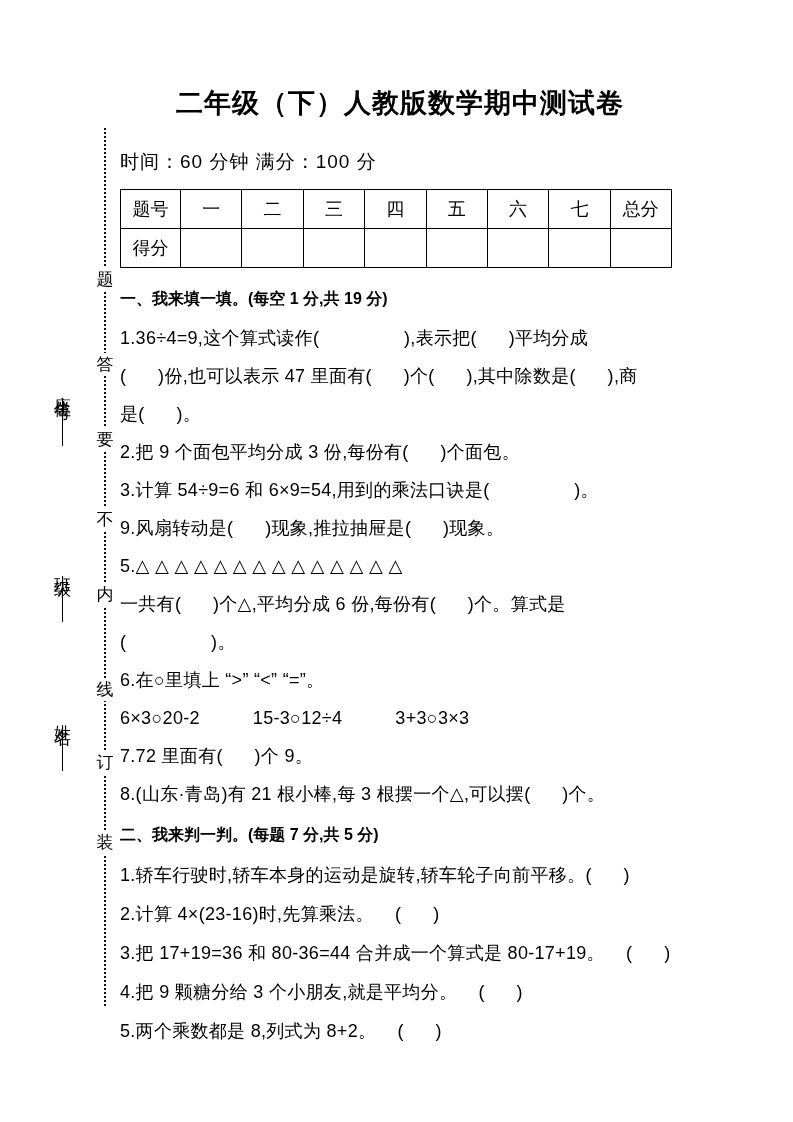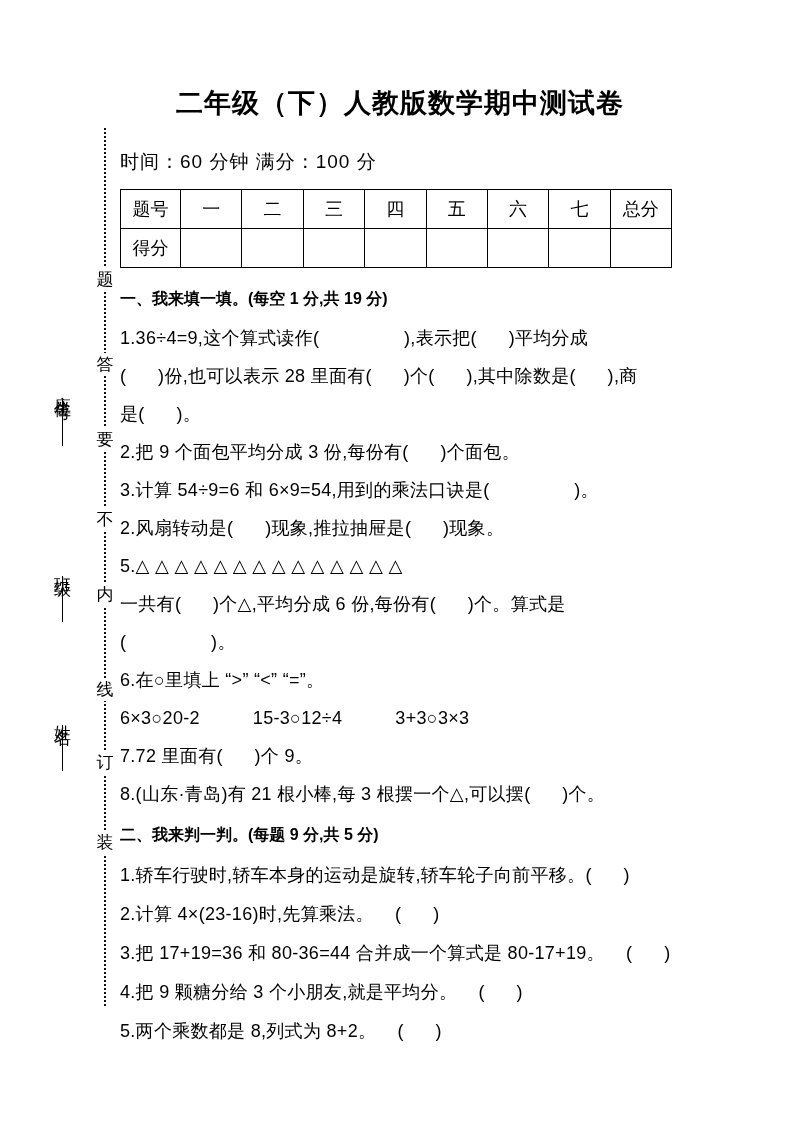--- a/index.html
+++ b/index.html
@@ -124,36 +124,36 @@
           <td></td>
           <td></td>
           <td></td>
         </tr>
       </tbody>
     </table>
 
     <div class="sec1">
       <div class="sec-heading">一、我来填一填。(每空 1 分,共 19 分)</div>
       <div class="line">1.36÷4=9,这个算式读作(                ),表示把(      )平均分成</div>
-      <div class="line">(      )份,也可以表示 28 里面有(      )个(      ),其中除数是(      ),商</div>
+      <div class="line">(      )份,也可以表示 47 里面有(      )个(      ),其中除数是(      ),商</div>
       <div class="line">是(      )。</div>
       <div class="line">2.把 9 个面包平均分成 3 份,每份有(      )个面包。</div>
       <div class="line">3.计算 54÷9=6 和 6×9=54,用到的乘法口诀是(                )。</div>
-      <div class="line">2.风扇转动是(      )现象,推拉抽屉是(      )现象。</div>
+      <div class="line">9.风扇转动是(      )现象,推拉抽屉是(      )现象。</div>
       <div class="line">5.△ △ △ △ △ △ △ △ △ △ △ △ △ △</div>
       <div class="line">一共有(      )个△,平均分成 6 份,每份有(      )个。算式是</div>
       <div class="line">(                )。</div>
       <div class="line">6.在○里填上 “&gt;” “&lt;” “=”。</div>
       <div class="line">6×3○20-2          15-3○12÷4          3+3○3×3</div>
       <div class="line">7.72 里面有(      )个 9。</div>
       <div class="line">8.(山东·青岛)有 21 根小棒,每 3 根摆一个△,可以摆(      )个。</div>
     </div>
 
     <div class="sec2">
-      <div class="sec-heading">二、我来判一判。(每题 9 分,共 5 分)</div>
+      <div class="sec-heading">二、我来判一判。(每题 7 分,共 5 分)</div>
       <div class="line">1.轿车行驶时,轿车本身的运动是旋转,轿车轮子向前平移。(      )</div>
       <div class="line">2.计算 4×(23-16)时,先算乘法。    (      )</div>
       <div class="line">3.把 17+19=36 和 80-36=44 合并成一个算式是 80-17+19。    (      )</div>
       <div class="line">4.把 9 颗糖分给 3 个小朋友,就是平均分。    (      )</div>
       <div class="line">5.两个乘数都是 8,列式为 8+2。    (      )</div>
     </div>
   </div>
 
 </div>
 

